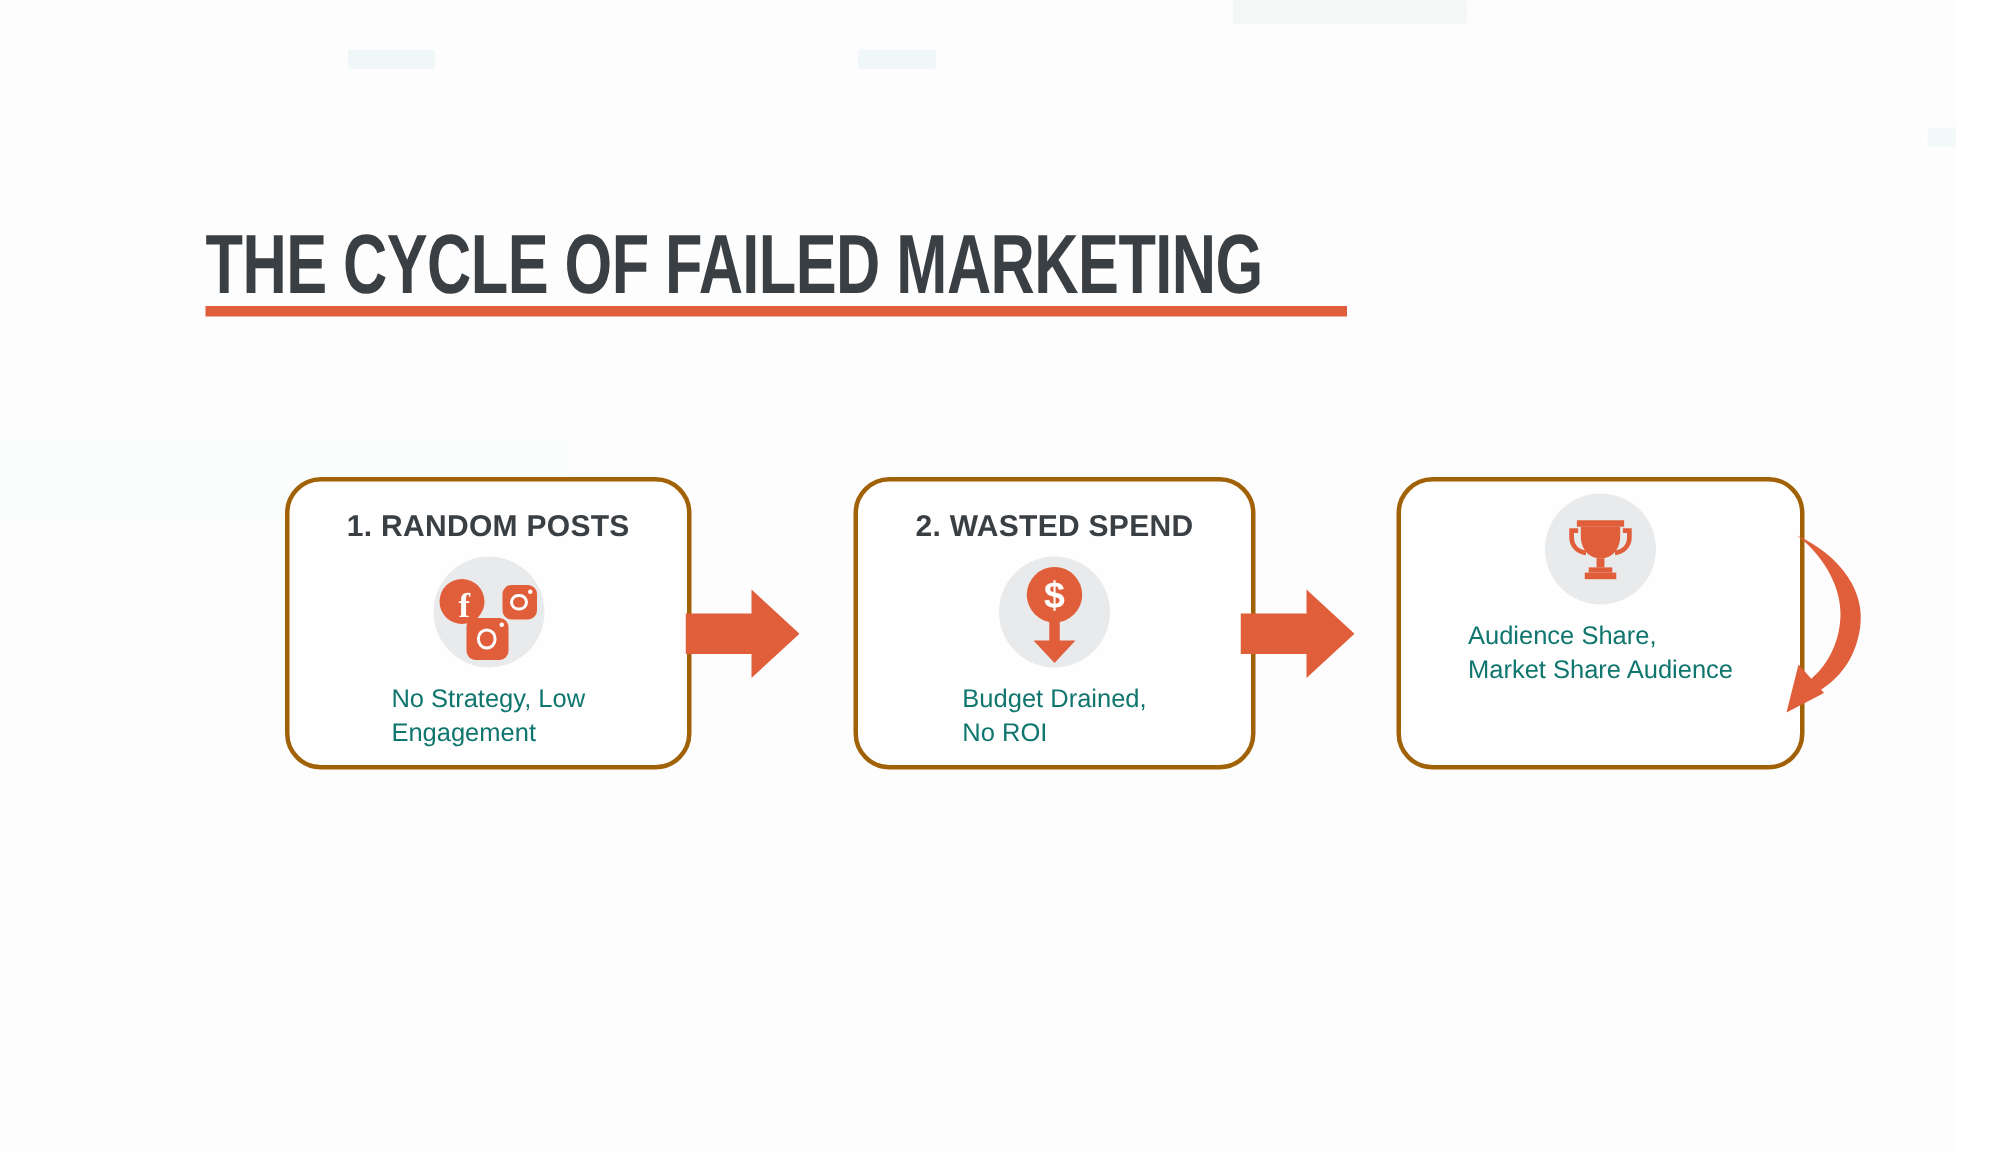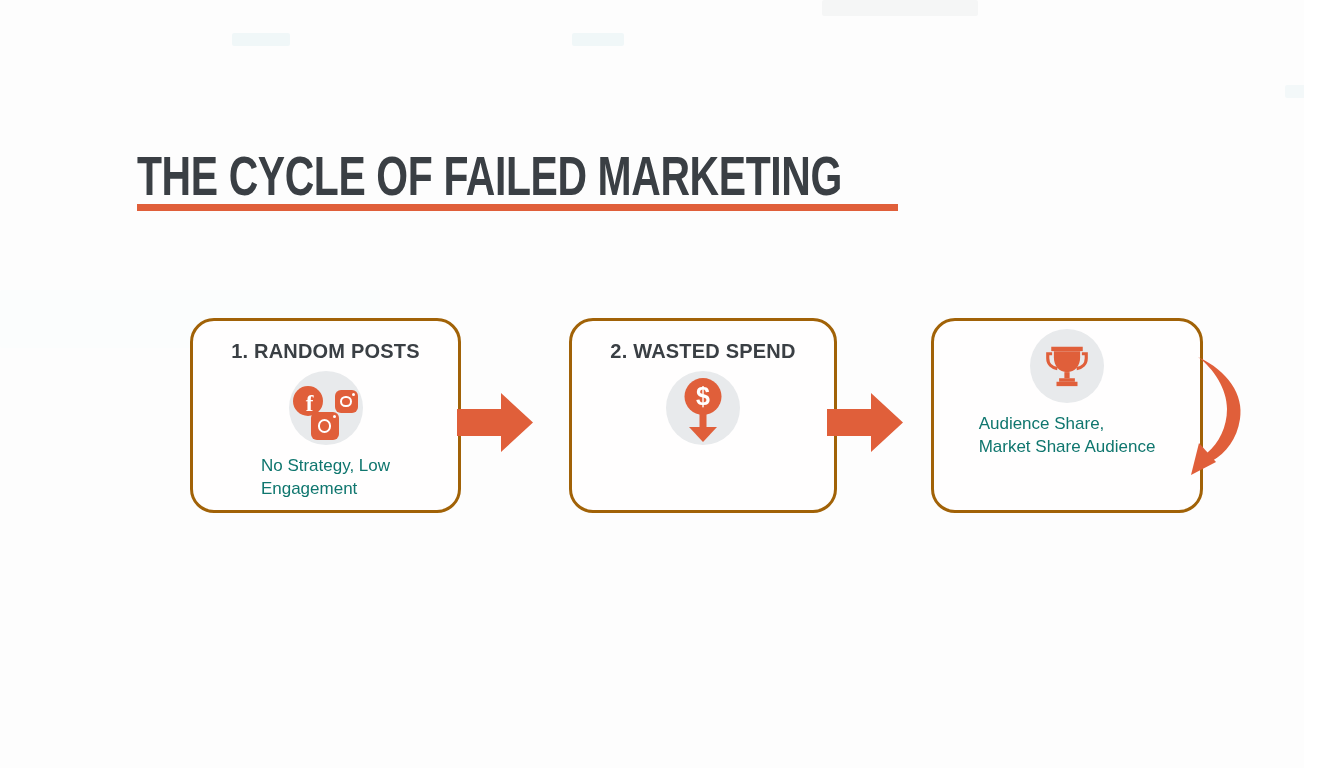--- a/index.html
+++ b/index.html
@@ -145,20 +145,24 @@
   <div class="step-box box-2">
     <div class="step-title">2. WASTED SPEND</div>
     <div class="icon-circle">
       <svg class="dollar-svg" viewBox="0 0 74 74">
         <circle class="orange" cx="37" cy="25.5" r="18.5"></circle>
         <text x="37" y="34">$</text>
         <rect class="orange" x="33.5" y="43" width="7" height="14"></rect>
         <polygon class="orange" points="23,56 51,56 37,71"></polygon>
       </svg>
     </div>
+    <div class="step-caption">
+      <span>Budget Drained,</span><br>
+      <span>No ROI</span>
+    </div>
   </div>
 
   <svg class="flow-arrow arrow-2" viewBox="0 0 76 59">
     <path d="M0 16 H44 V0 L76 29.5 L44 59 V43 H0 Z"></path>
   </svg>
 
   <div class="step-box box-3">
     <div class="icon-circle">
       <svg class="trophy-svg" viewBox="0 0 48 52">
         <path class="handle" d="M7 12 H2 V17 C2 24 7 28 13 29"></path>

